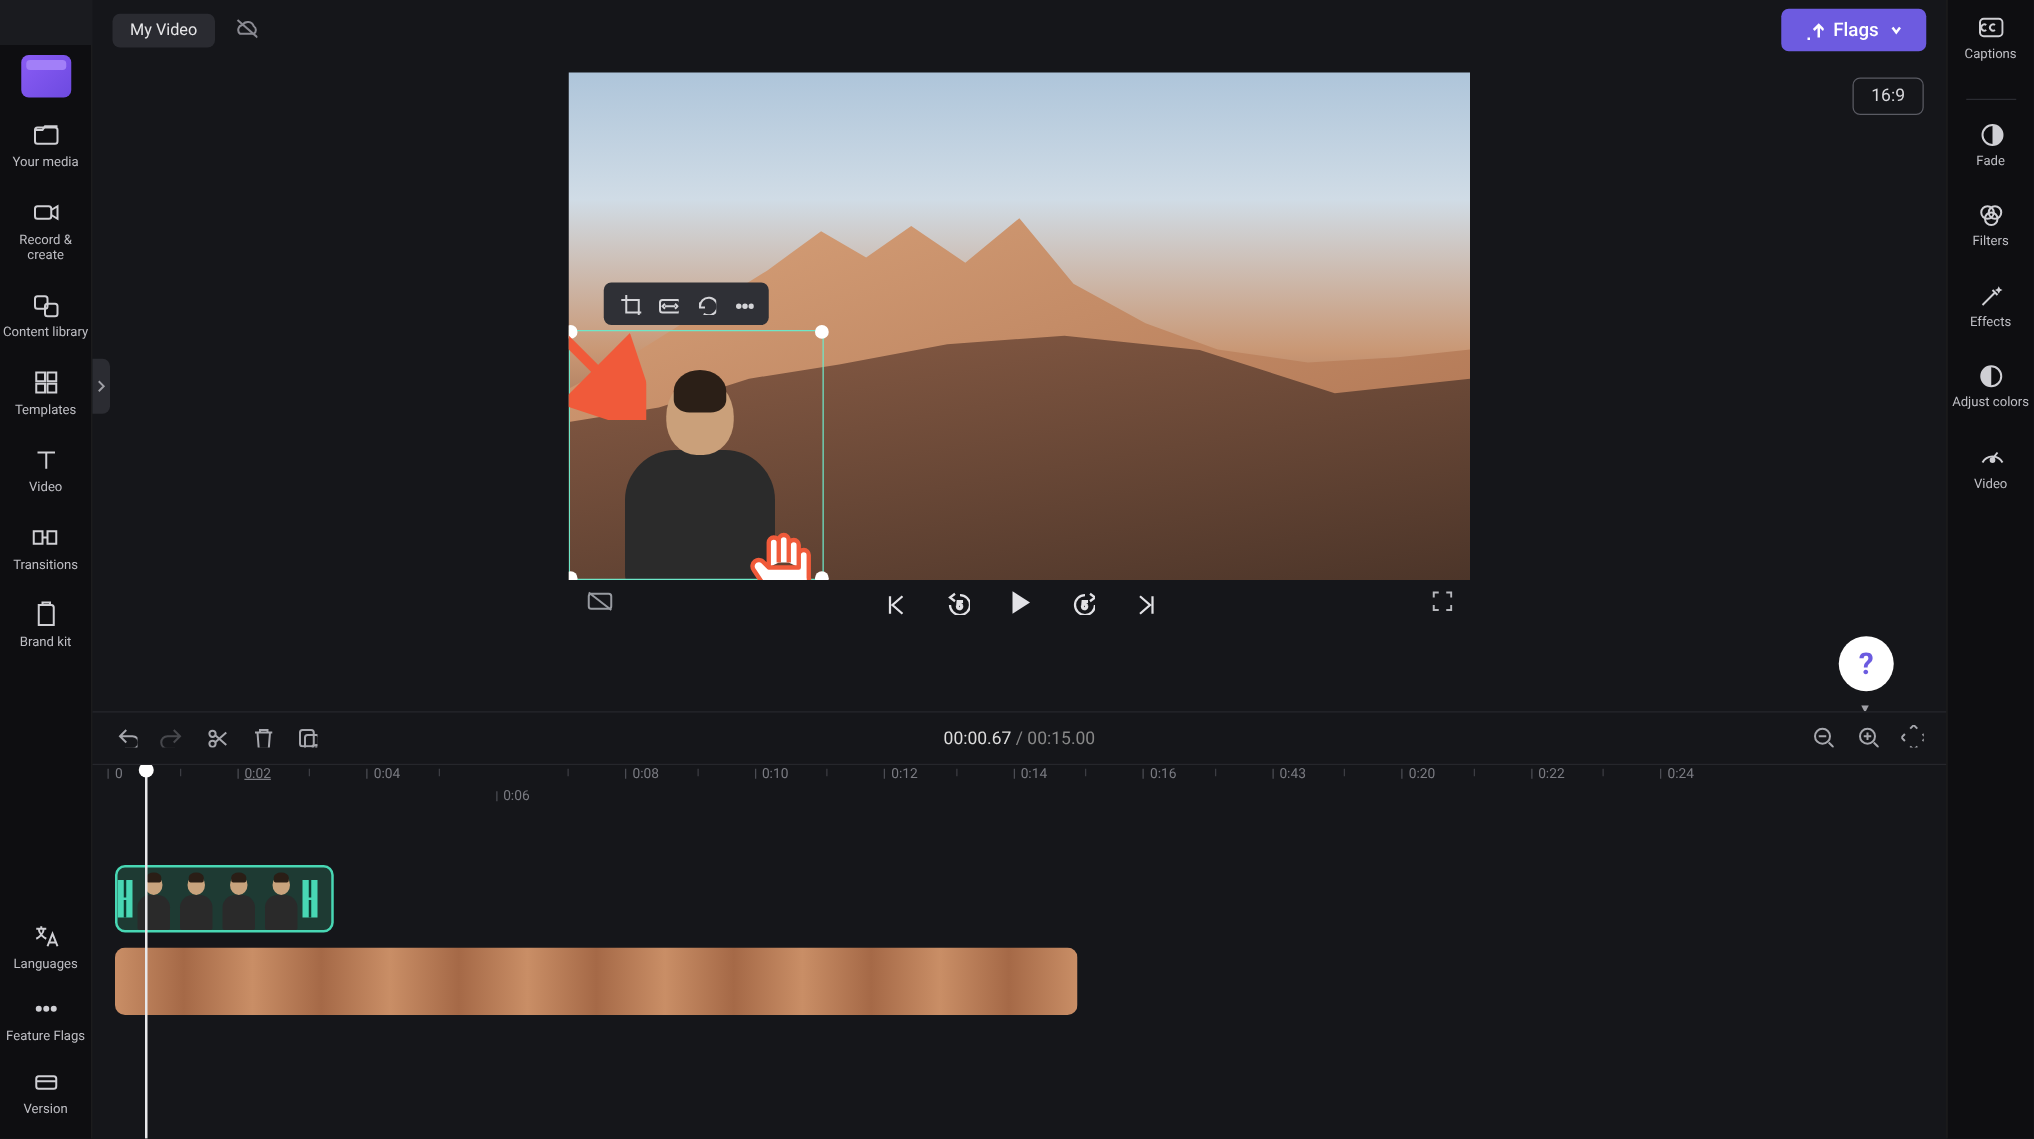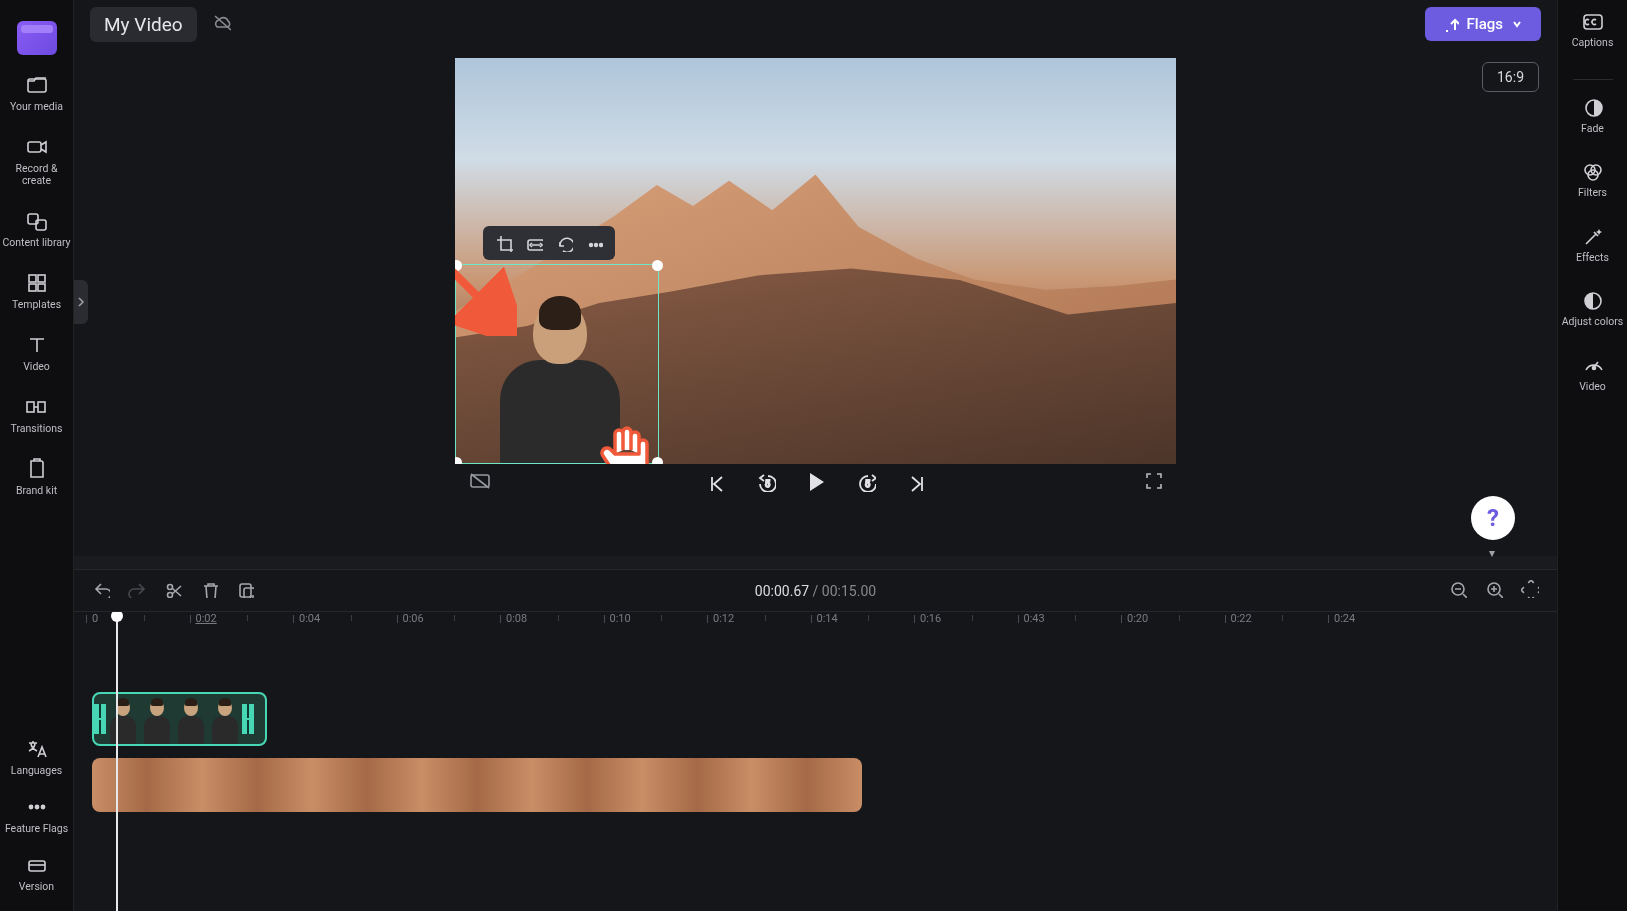--- a/index.html
+++ b/index.html
@@ -13,21 +13,22 @@
     display: flex;
   }
   
   .left-sidebar {
     width: 74px;
     background: #0e0e11;
     border-right: 1px solid #222;
     display: flex;
     flex-direction: column;
     align-items: center;
-    padding-top: 21px;
+    padding-top: 8px;
+    margin-top: 36px;
   }
   .logo-box {
     width: 40px; height: 34px;
     background: linear-gradient(135deg, #8a5cf5, #6d4ae0);
     border-radius: 6px;
     margin-bottom: 18px;
     position: relative;
   }
   .logo-box::before {
     content:"";
@@ -47,21 +48,21 @@
   
   .main-col { flex:1; display:flex; flex-direction:column; position:relative; }
 
   
   .top-bar {
     height:48px; display:flex; align-items:center; padding:0 16px;
     gap:14px; background:#15161a;
   }
   .title-pill {
     background:#2a2b31; border-radius:6px; padding:6px 14px;
-    font-size:19px; color:#e6e6e8;
+    font-size:13px; color:#e6e6e8;
   }
   .sync-icon { color:#8a8a92; }
   .sync-icon svg { width:20px; height:20px; stroke:#8a8a92; fill:none; stroke-width:1.6;}
   .top-bar .spacer { flex:1; }
   .export-btn {
     background:#6d5be0; color:#fff; padding:8px 18px; border-radius:6px;
     display:flex; align-items:center; gap:8px; font-size:15px; font-weight:500;
     cursor:pointer;
   }
   .export-btn svg { width:16px; height:16px; stroke:#fff; fill:none; stroke-width:2; }
@@ -147,21 +148,20 @@
   .pb-btn.play svg{ fill:#e2e2e6; stroke:none; width:20px; height:22px;}
   .pb-side-right { position:absolute; right:14px;}
   .pb-side-right svg{ width:18px; height:18px; stroke:#b7b8bd; fill:none; stroke-width:1.6;}
   .skip-num { font-size:9px; fill:#e2e2e6; }
 
   
   .tool-strip {
     height:42px; background:#15161a; border-top:1px solid #26272c;
     display:flex; align-items:center; padding:0 18px; gap:18px;
     position:relative;
-    margin-top:13px;
   }
   .ts-btn { cursor:pointer; color:#a6a7ad;}
   .ts-btn.disabled { opacity:.35; cursor:default;}
   .ts-btn svg { width:18px; height:18px; stroke:currentColor; fill:none; stroke-width:1.6;}
   .timecode { position:absolute; left:50%; transform:translateX(-50%);
     font-size:14px; color:#ddd; font-variant-numeric:tabular-nums;}
   .timecode .dur { color:#888;}
   .ts-right { position:absolute; right:18px; display:flex; gap:18px; align-items:center;}
 
   
@@ -482,21 +482,21 @@
 
   <div class="timeline">
     <div class="ruler">
 
     <span class="ruler-mark" style="left: 18px;">0</span>
         <span class="ruler-tick" style="left: 69.75px;"></span>
         <span class="ruler-mark" style="left: 121.5px; text-decoration: underline;">0:02</span>
         <span class="ruler-tick" style="left: 173.25px;"></span>
         <span class="ruler-mark" style="left: 225px;">0:04</span>
         <span class="ruler-tick" style="left: 276.75px;"></span>
-        <span class="ruler-mark" style="left: 328.5px;">0:06</span>
+        <span class="ruler-mark" style="left: 328.5px; margin-top: 18px;">0:06</span>
         <span class="ruler-tick" style="left: 380.25px;"></span>
         <span class="ruler-mark" style="left: 432px;">0:08</span>
         <span class="ruler-tick" style="left: 483.75px;"></span>
         <span class="ruler-mark" style="left: 535.5px;">0:10</span>
         <span class="ruler-tick" style="left: 587.25px;"></span>
         <span class="ruler-mark" style="left: 639px;">0:12</span>
         <span class="ruler-tick" style="left: 690.75px;"></span>
         <span class="ruler-mark" style="left: 742.5px;">0:14</span>
         <span class="ruler-tick" style="left: 794.25px;"></span>
         <span class="ruler-mark" style="left: 846px;">0:16</span>

